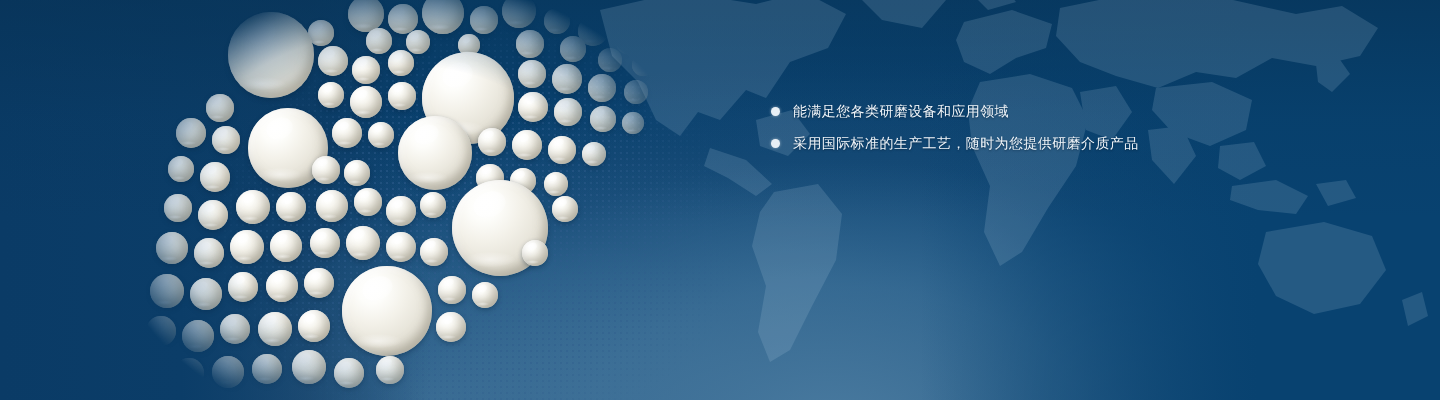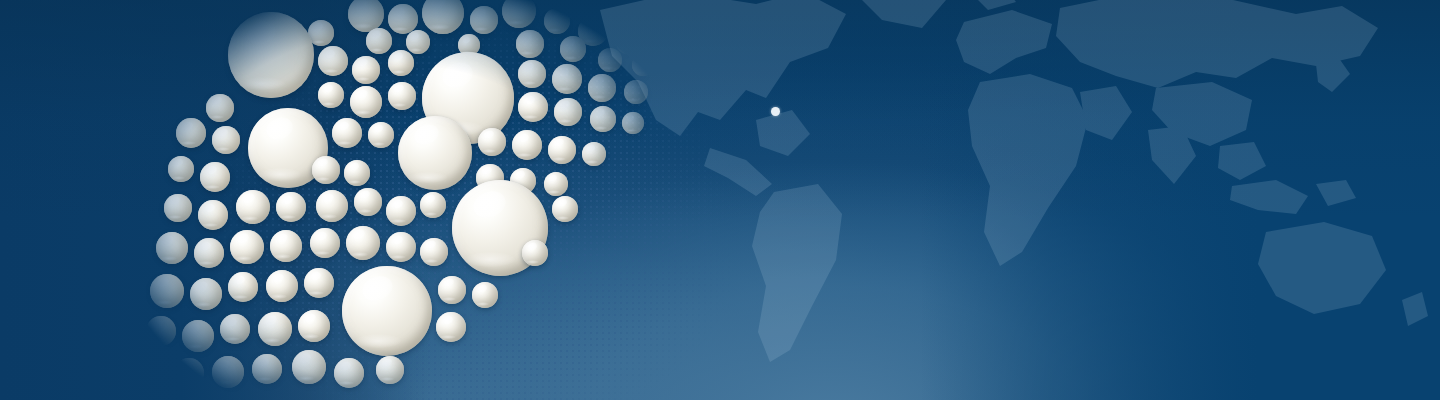--- a/index.html
+++ b/index.html
@@ -312,20 +312,25 @@
     <span class="bead" style="left:256px;top:366px;width:28px;height:28px;"></span>
   </div>
 
   <div class="content">
 
 
     <ul class="bullets">
 
       <li class="bullet">
         <span class="dot"></span>
+        <span class="bullet-line">能满足您各类研磨设备和应用领域</span>
       </li>
 
 
+      <li class="bullet">
+        <span class="dot"></span>
+        <span class="bullet-line">采用国际标准的生产工艺，随时为您提供研磨介质产品</span>
+      </li>
 
     </ul>
   </div>
 
 </div>
 
 </body></html>

